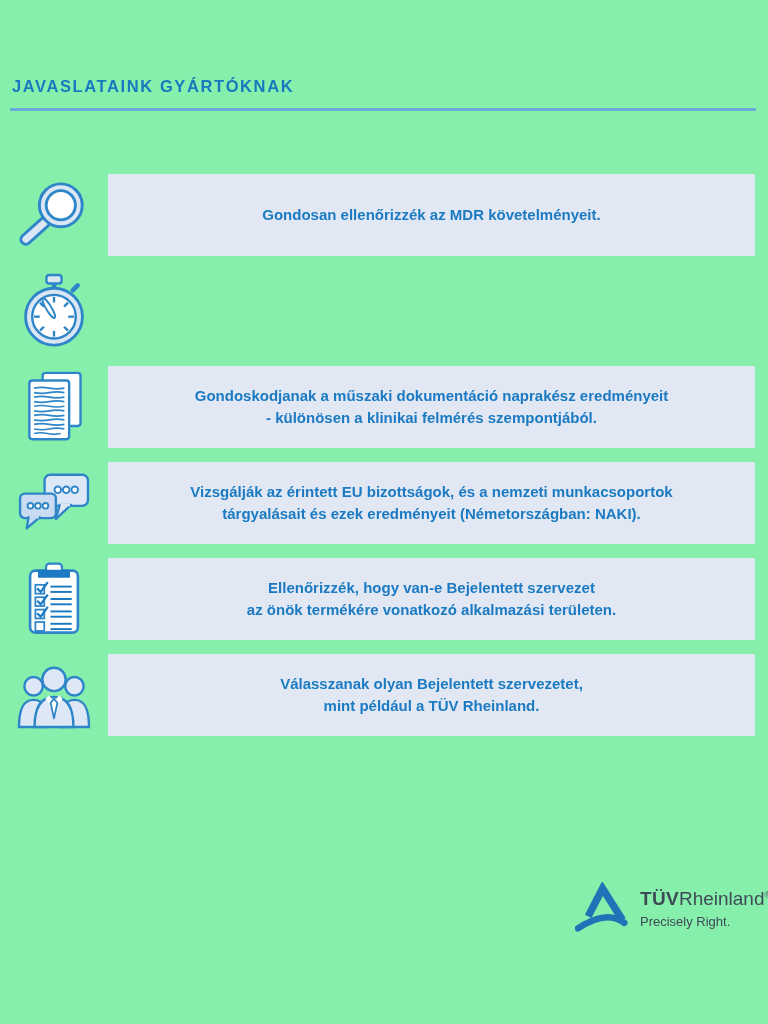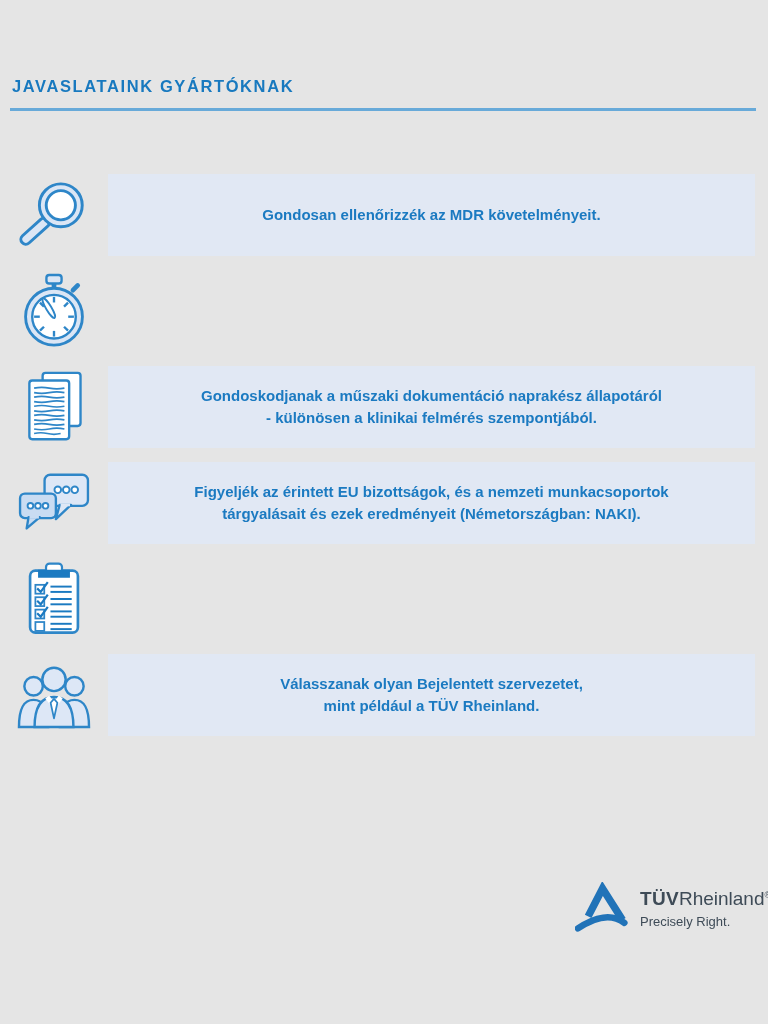--- a/index.html
+++ b/index.html
@@ -1,17 +1,17 @@
 <!DOCTYPE html>
 <html lang="hu"><head>
 <meta charset="utf-8">
 <style>
   html,body{margin:0;padding:0;background:#fff;}
   body{width:768px;height:1024px;font-family:"Liberation Sans",sans-serif;-webkit-font-smoothing:antialiased;}
-  .page{position:relative;width:768px;height:1024px;background:#e5e5e5;overflow:hidden;}
+  .page{position:relative;width:768px;height:1024px;background:#86efac;overflow:hidden;}
 
   .title{position:absolute;left:12px;top:77px;font-size:16.5px;font-weight:700;letter-spacing:1.6px;color:#1879bf;}
   .rule{position:absolute;left:10px;top:108px;width:746px;height:3px;background:#68aad9;}
 
   .rows{position:absolute;left:0;top:174px;width:768px;display:flex;flex-direction:column;gap:14px;}
   .row{display:flex;height:82px;align-items:center;}
   .icon-cell{width:108px;height:82px;display:flex;align-items:center;justify-content:center;flex:0 0 108px;}
   .text-box{flex:1;height:82px;margin-right:13px;background:#e1e8f4;display:flex;align-items:center;justify-content:center;text-align:center;}
   .box-text{color:#1b7ac1;font-size:15px;font-weight:600;line-height:1.45;white-space:pre-line;padding:0 20px;}
 
@@ -87,21 +87,21 @@
               <path d="M17,46 q8,1.6 16,0 t16,0"></path>
             <path d="M17,50.8 q8,-1.6 16,0 t16,0"></path>
               <path d="M17,55.6 q8,1.6 16,0 t16,0"></path>
             <path d="M17,60.4 q8,-1.6 16,0 t16,0"></path>
               <path d="M17,65.2 q8,1.6 16,0 t16,0"></path>
             <path d="M17,70 q7,-1.6 14,0 t14,0"></path>
           </g>
         </svg>
       </div>
       <div class="text-box">
-        <div class="box-text">Gondoskodjanak a műszaki dokumentáció naprakész állapotáról
+        <div class="box-text">Gondoskodjanak a műszaki dokumentáció naprakész eredményeit
 - különösen a klinikai felmérés szempontjából.</div>
       </div>
     </div>
 
     <div class="row">
       <div class="icon-cell">
         <svg width="76" height="66" viewBox="0 0 80 70">
           <rect x="30" y="5" width="46" height="33" rx="6" fill="#dde7f6" stroke="#2e86c8" stroke-width="2.5"></rect>
           <path d="M46,37 L42,52 L58,37 Z" fill="#dde7f6" stroke="#2e86c8" stroke-width="2.5" stroke-linejoin="round"></path>
           <line x1="47" y1="37" x2="57" y2="37" stroke="#dde7f6" stroke-width="3"></line>
@@ -110,21 +110,21 @@
           <circle cx="62" cy="21" r="3.5" fill="#fff" stroke="#2e86c8" stroke-width="2"></circle>
           <rect x="4" y="25" width="38" height="26" rx="5" fill="#c9dcf2" stroke="#2e86c8" stroke-width="2.5"></rect>
           <path d="M13,50 L11,62 L25,50 Z" fill="#c9dcf2" stroke="#2e86c8" stroke-width="2.5" stroke-linejoin="round"></path>
           <line x1="14" y1="50" x2="24" y2="50" stroke="#c9dcf2" stroke-width="3"></line>
           <circle cx="15" cy="38" r="3" fill="#fff" stroke="#2e86c8" stroke-width="2"></circle>
           <circle cx="23" cy="38" r="3" fill="#fff" stroke="#2e86c8" stroke-width="2"></circle>
           <circle cx="31" cy="38" r="3" fill="#fff" stroke="#2e86c8" stroke-width="2"></circle>
         </svg>
       </div>
       <div class="text-box">
-        <div class="box-text">Figyeljék az érintett EU bizottságok, és a nemzeti munkacsoportok
+        <div class="box-text">Vizsgálják az érintett EU bizottságok, és a nemzeti munkacsoportok
 tárgyalásait és ezek eredményeit (Németországban: NAKI).</div>
       </div>
     </div>
 
     <div class="row">
       <div class="icon-cell">
         <svg width="62" height="76" viewBox="0 0 70 84">
           <rect x="8" y="10" width="54" height="70" rx="6" fill="#fff" stroke="#2e86c8" stroke-width="3"></rect>
           <rect x="26" y="2" width="18" height="12" rx="4" fill="#fff" stroke="#2e86c8" stroke-width="2.5"></rect>
           <rect x="17" y="9" width="36" height="9" fill="#1b7ac1"></rect>
@@ -139,20 +139,24 @@
             <line x1="31" y1="48" x2="55" y2="48" stroke="#1b7ac1" stroke-width="2.2"></line>
             <rect x="14" y="54" width="10" height="10" fill="#fff" stroke="#2e86c8" stroke-width="2"></rect>
             <path d="M16,58 l4,4 l8,-11" fill="none" stroke="#1b7ac1" stroke-width="2.5"></path>
             <line x1="31" y1="56" x2="55" y2="56" stroke="#1b7ac1" stroke-width="2.2"></line>
             <line x1="31" y1="62" x2="55" y2="62" stroke="#1b7ac1" stroke-width="2.2"></line>
             <rect x="14" y="68" width="10" height="10" fill="#fff" stroke="#2e86c8" stroke-width="2"></rect>
             <line x1="31" y1="70" x2="55" y2="70" stroke="#1b7ac1" stroke-width="2.2"></line>
             <line x1="31" y1="76" x2="55" y2="76" stroke="#1b7ac1" stroke-width="2.2"></line>
           </g>
         </svg>
+      </div>
+      <div class="text-box">
+        <div class="box-text">Ellenőrizzék, hogy van-e Bejelentett szervezet
+az önök termékére vonatkozó alkalmazási területen.</div>
       </div>
     </div>
 
     <div class="row">
       <div class="icon-cell">
         <svg width="78" height="70" viewBox="0 0 80 72">
           <circle cx="19" cy="27" r="9.5" fill="#dde7f6" stroke="#2e86c8" stroke-width="2.5"></circle>
           <path d="M4,69 C4,49 9,41 19,41 C29,41 34,49 34,69 Z" fill="#dde7f6" stroke="#2e86c8" stroke-width="2.5"></path>
           <circle cx="61" cy="27" r="9.5" fill="#dde7f6" stroke="#2e86c8" stroke-width="2.5"></circle>
           <path d="M46,69 C46,49 51,41 61,41 C71,41 76,49 76,69 Z" fill="#dde7f6" stroke="#2e86c8" stroke-width="2.5"></path>

